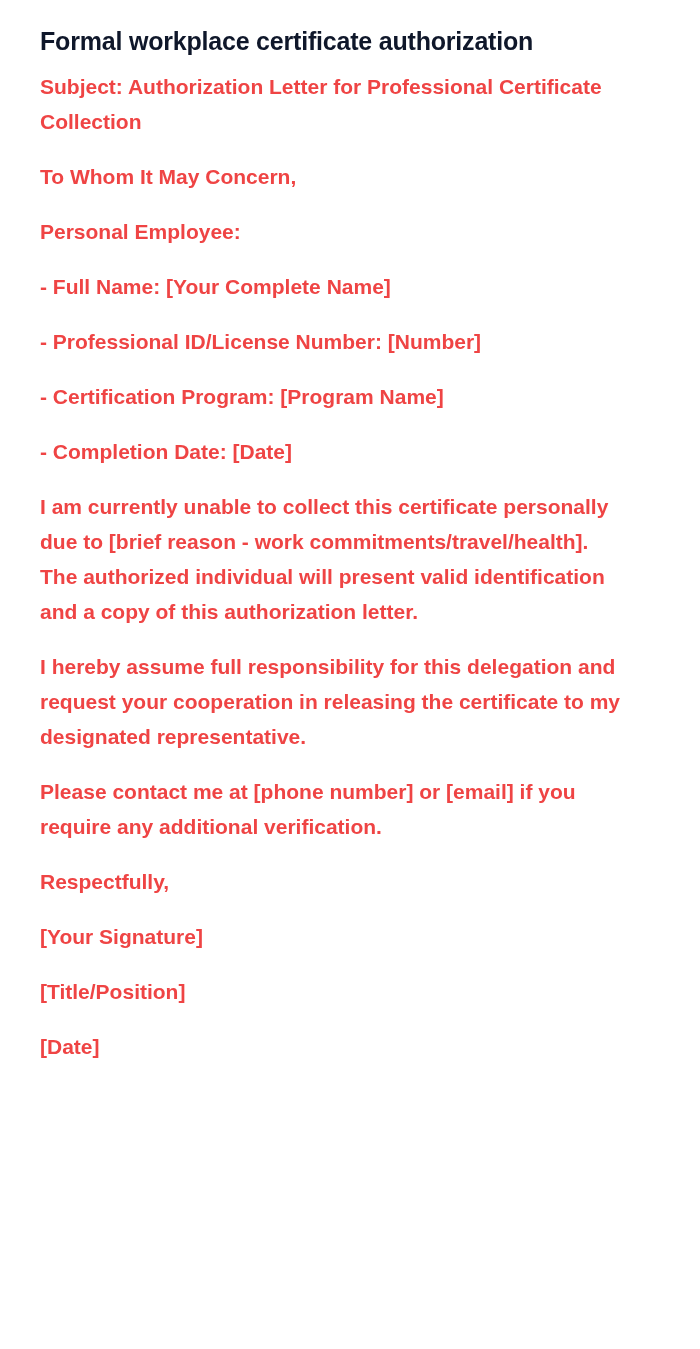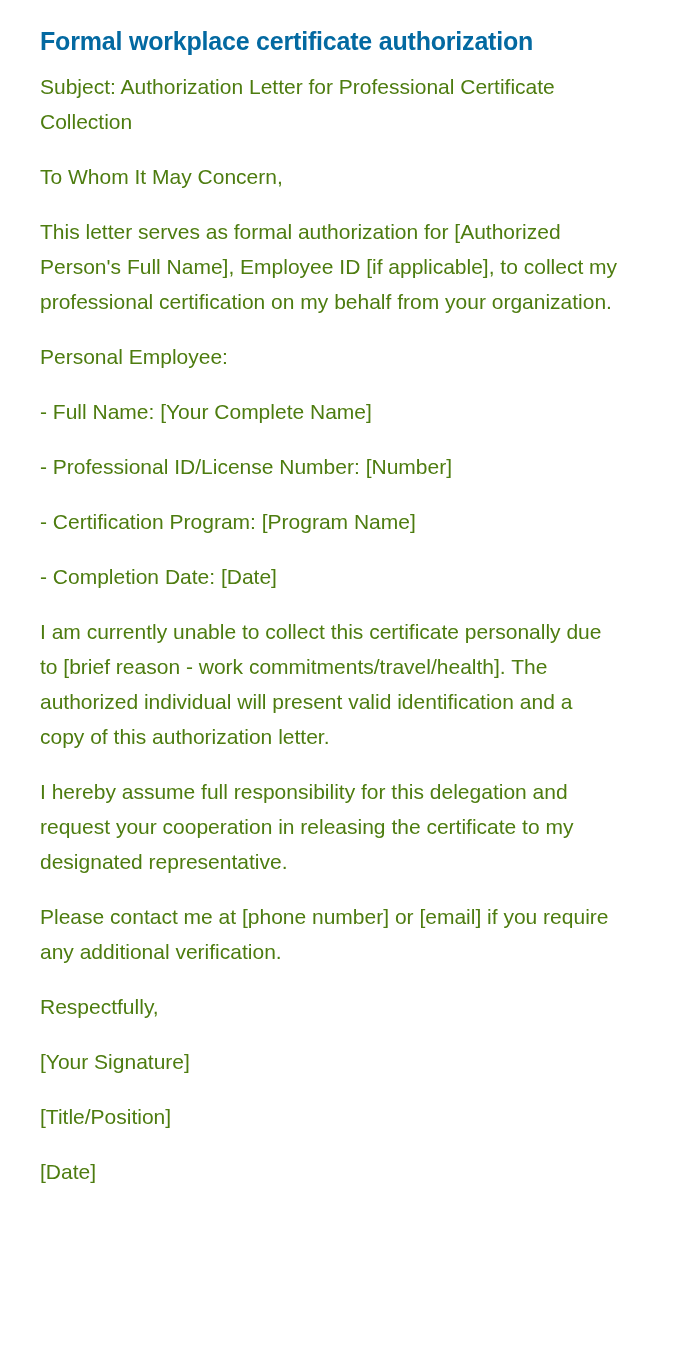--- a/index.html
+++ b/index.html
@@ -18,45 +18,44 @@
     width: 700px;
     padding: 25px 0 0 40px;
   }
   .doc-title {
     margin: 0 0 12px 0;
     width: 580px;
     font-size: 25px;
     line-height: 32px;
     font-weight: bold;
     letter-spacing: -0.2px;
-    color: #0369a1;
+    color: #0f172a;
   }
   .doc-body {
     width: 580px;
   }
   .doc-body p {
     margin: 0 0 20px 0;
     font-size: 21px;
     line-height: 35px;
-    font-weight: 400;
-    color: #4d7c0f;
+    font-weight: 700;
+    color: #ef4444;
   }
   .doc-body p:last-child {
     margin-bottom: 0;
   }
 </style>
 </head>
 <body>
 
 <main class="page">
   <h1 class="doc-title">Formal workplace certificate authorization</h1>
   <section class="doc-body" id="doc-body">
       <p>Subject: Authorization Letter for Professional Certificate Collection</p>
       <p>To Whom It May Concern,</p>
-      <p>This letter serves as formal authorization for [Authorized Person's Full Name], Employee ID [if applicable], to collect my professional certification on my behalf from your organization.</p>
       <p>Personal Employee:</p>
       <p>- Full Name: [Your Complete Name]</p>
       <p>- Professional ID/License Number: [Number]</p>
       <p>- Certification Program: [Program Name]</p>
       <p>- Completion Date: [Date]</p>
       <p>I am currently unable to collect this certificate personally due to [brief reason - work commitments/travel/health]. The authorized individual will present valid identification and a copy of this authorization letter.</p>
       <p>I hereby assume full responsibility for this delegation and request your cooperation in releasing the certificate to my designated representative.</p>
       <p>Please contact me at [phone number] or [email] if you require any additional verification.</p>
       <p>Respectfully,</p>
       <p>[Your Signature]</p>

